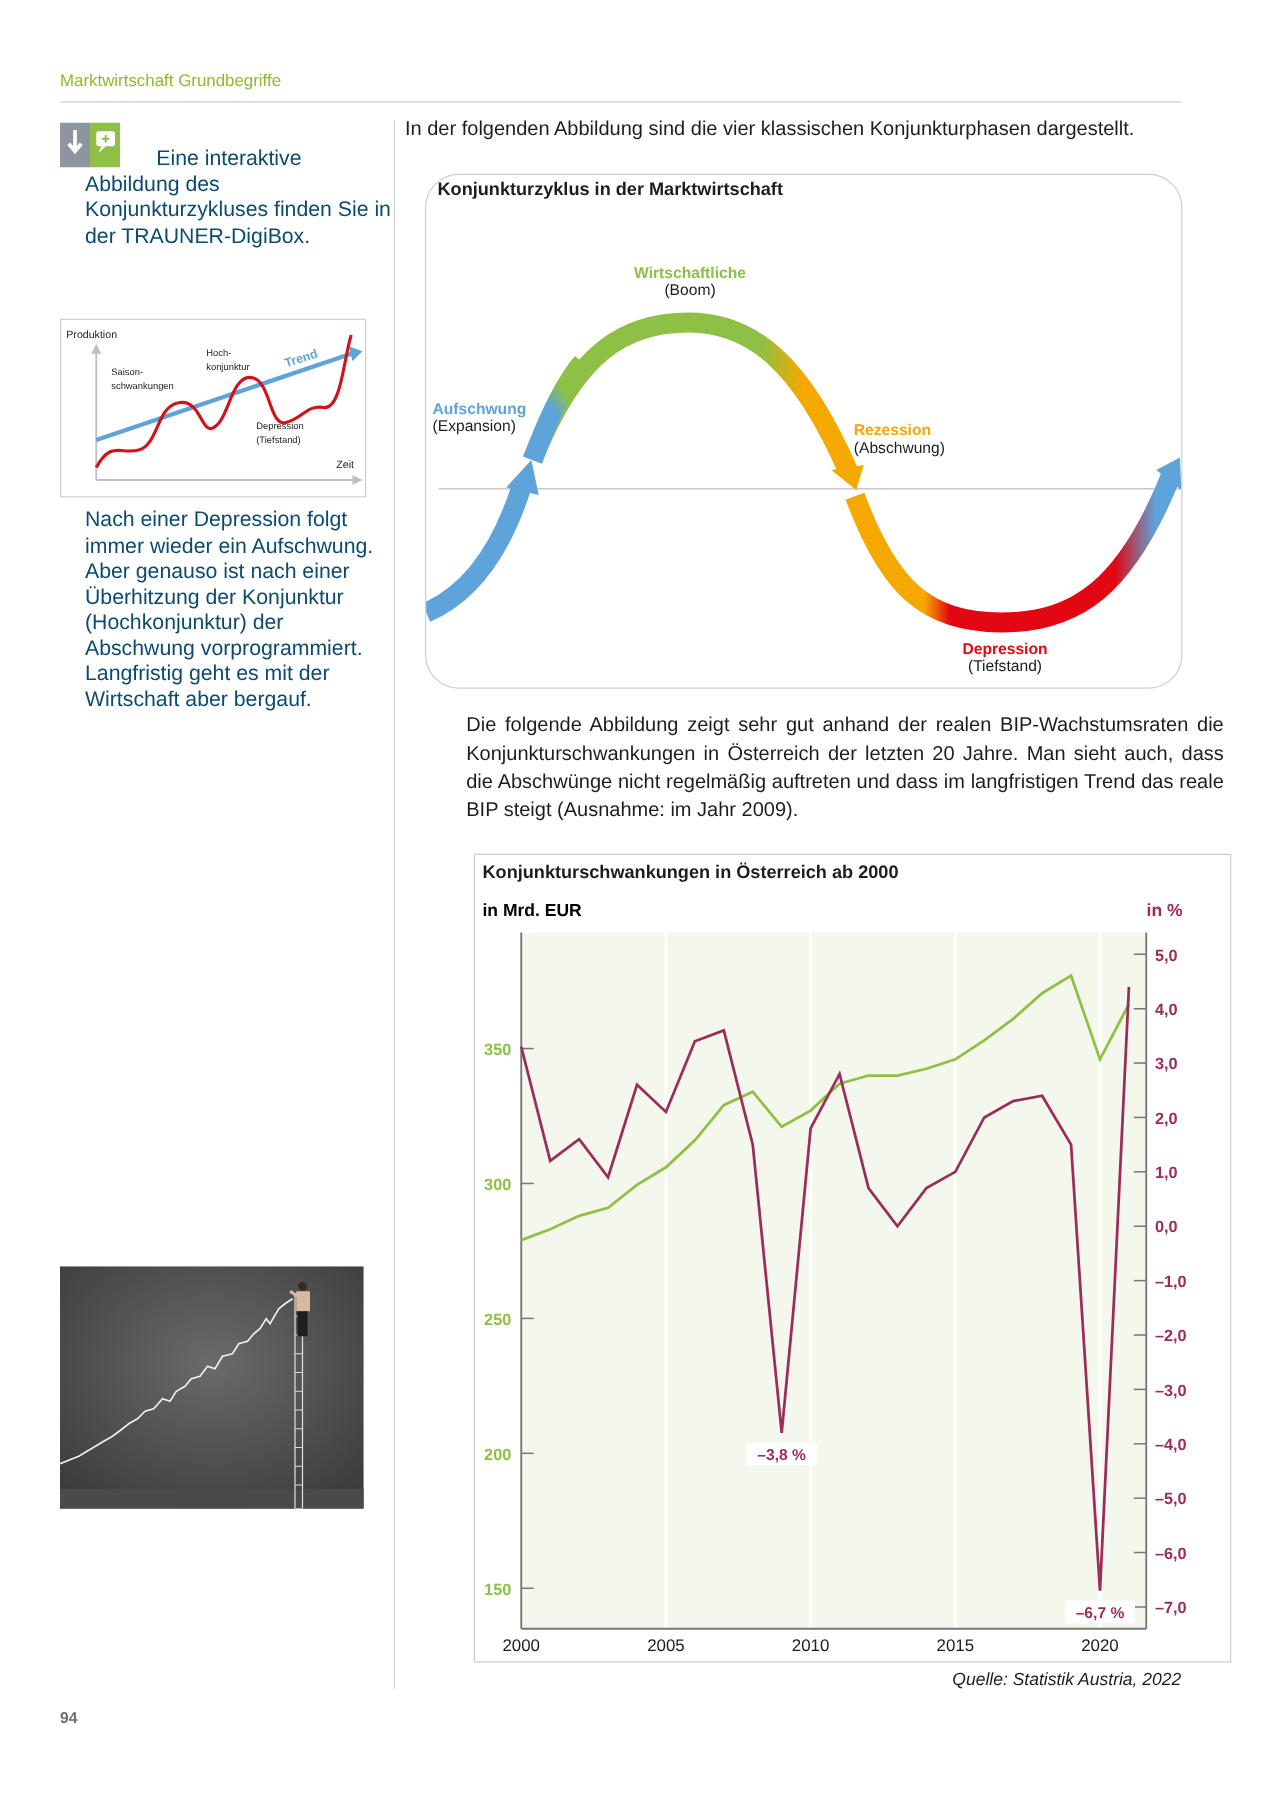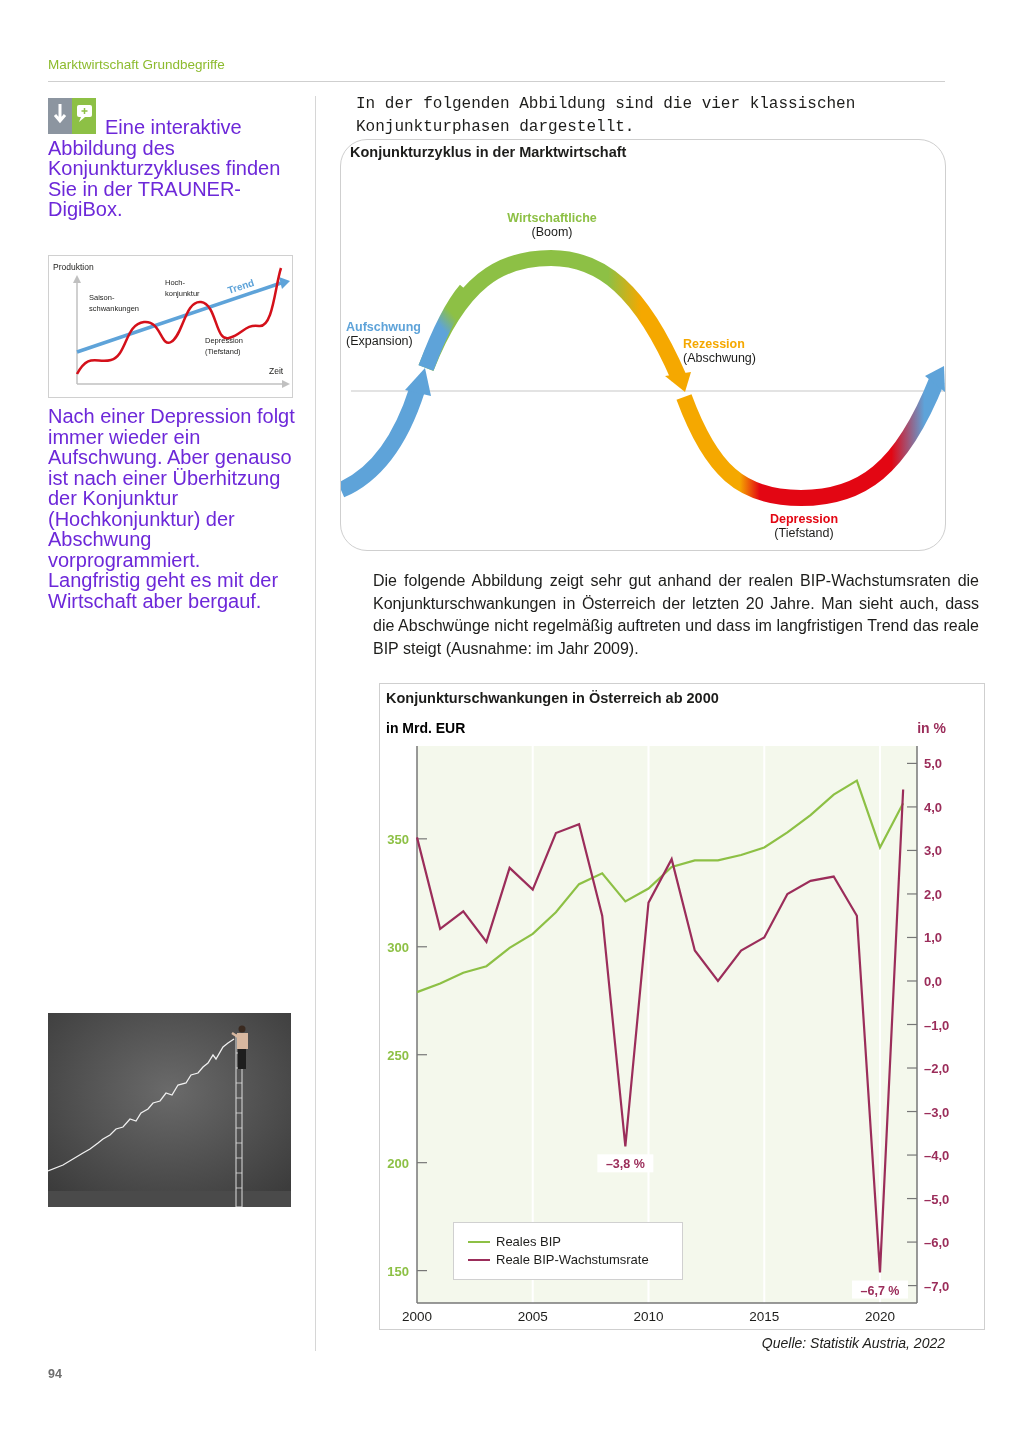--- a/index.html
+++ b/index.html
@@ -1,29 +1,29 @@
 <!DOCTYPE html>
 <html><head>
 <meta charset="utf-8">
 <style>
   html, body { margin:0; padding:0; background:#fff; }
   body { width:1018px; height:1440px; position:relative; font-family:"Liberation Sans", sans-serif; color:#1d1d1b; overflow:hidden; }
   .abs { position:absolute; }
   .running-head { left:48px; top:57px; font-size:13.5px; color:#8dbb2e; }
   .head-rule { left:48px; top:81px; width:897px; height:1px; background:#cfcfcf; }
   .col-rule { left:315px; top:96px; width:1px; height:1255px; background:#d6d6d6; }
-  .side-text { font-size:20px; line-height:20.5px; color:#6d28d9; }
+  .side-text { font-size:17px; line-height:20.5px; color:#0c4a6e;margin-left:20px; }
   .digibox-icon { left:48px; top:98px; width:48px; height:36px; }
   .digibox-text { left:48px; top:117px; width:250px; }
   .mini-chart { left:48px; top:255px; width:243px; height:141px; border:1px solid #d0d0d0; background:#fff; }
   .mini-chart svg { display:block; }
   .para2 { left:48px; top:406px; width:250px; }
   .photo { left:48px; top:1013px; width:243px; height:194px; }
   .main-text { font-size:16px; line-height:22.5px; color:#1d1d1b; }
-  .intro { left:356px; top:93px; width:606px;font-family:Liberation Mono, monospace; }
+  .intro { left:324px; top:93px; width:606px; }
   .box { border:1px solid #cfcfcf; background:#fff; }
   .cycle-box { left:340px; top:139px; width:604px; height:410px;border-radius:27px; }
   .box-title { font-weight:bold; font-size:14.5px; color:#1d1d1b; }
   .para3 { left:340px; top:570px; width:606px; text-align:justify;margin-left:33px; }
   .chart-box { left:340px; top:683px; width:604px; height:645px;margin-left:39px; }
   .source { right:73px; top:1335px; font-size:14px; font-style:italic; color:#1d1d1b; }
   .page-num { left:48px; top:1367px; font-size:12.5px; color:#6d6d6d; font-weight:bold; }
   .lbl { font-size:12.5px; }
   .lbl-bold { font-weight:bold; }
 </style>
@@ -253,26 +253,16 @@
       <circle cx="430.54999999999995" cy="196.89843750000003" r="0.1" fill="#9b2d5a"></circle>
       <circle cx="453.7" cy="192.54687500000003" r="0.1" fill="#9b2d5a"></circle>
       <circle cx="476.84999999999997" cy="231.7109375" r="0.1" fill="#9b2d5a"></circle>
       <circle cx="500" cy="588.5390625000001" r="0.1" fill="#9b2d5a"></circle>
       <circle cx="523.15" cy="105.515625" r="0.1" fill="#9b2d5a"></circle>
       <rect x="217.35" y="470.34374999999994" width="56" height="18" fill="#ffffff"></rect>
       <text x="245.35" y="484.34374999999994" text-anchor="middle" font-size="12.5" font-weight="bold" fill="#9b2d5a" font-family="Liberation Sans, sans-serif">–3,8 %</text>
       <rect x="472" y="596.5390625000001" width="56" height="18" fill="#ffffff"></rect>
       <text x="500" y="610.5390625000001" text-anchor="middle" font-size="12.5" font-weight="bold" fill="#9b2d5a" font-family="Liberation Sans, sans-serif">–6,7 %</text>
     </svg>
-  <div class="abs" style="left:73px; top:538px; width:228px; height:56px; background:#fff; border:1px solid #d0d0d0;">
-    <div style="position:absolute; left:14px; top:11px; font-size:13px; display:flex; align-items:center;">
-      <span style="display:inline-block; width:22px; height:2px; background:#8dc045; margin-right:6px;"></span>
-      <span>Reales BIP</span>
-    </div>
-    <div style="position:absolute; left:14px; top:29px; font-size:13px; display:flex; align-items:center;">
-      <span style="display:inline-block; width:22px; height:2px; background:#9b2d5a; margin-right:6px;"></span>
-      <span>Reale BIP-Wachstumsrate</span>
-    </div>
-  </div>
 </div>
 
 <div class="abs source">Quelle: Statistik Austria, 2022</div>
 <div class="abs page-num">94</div>
 
 </body></html>

